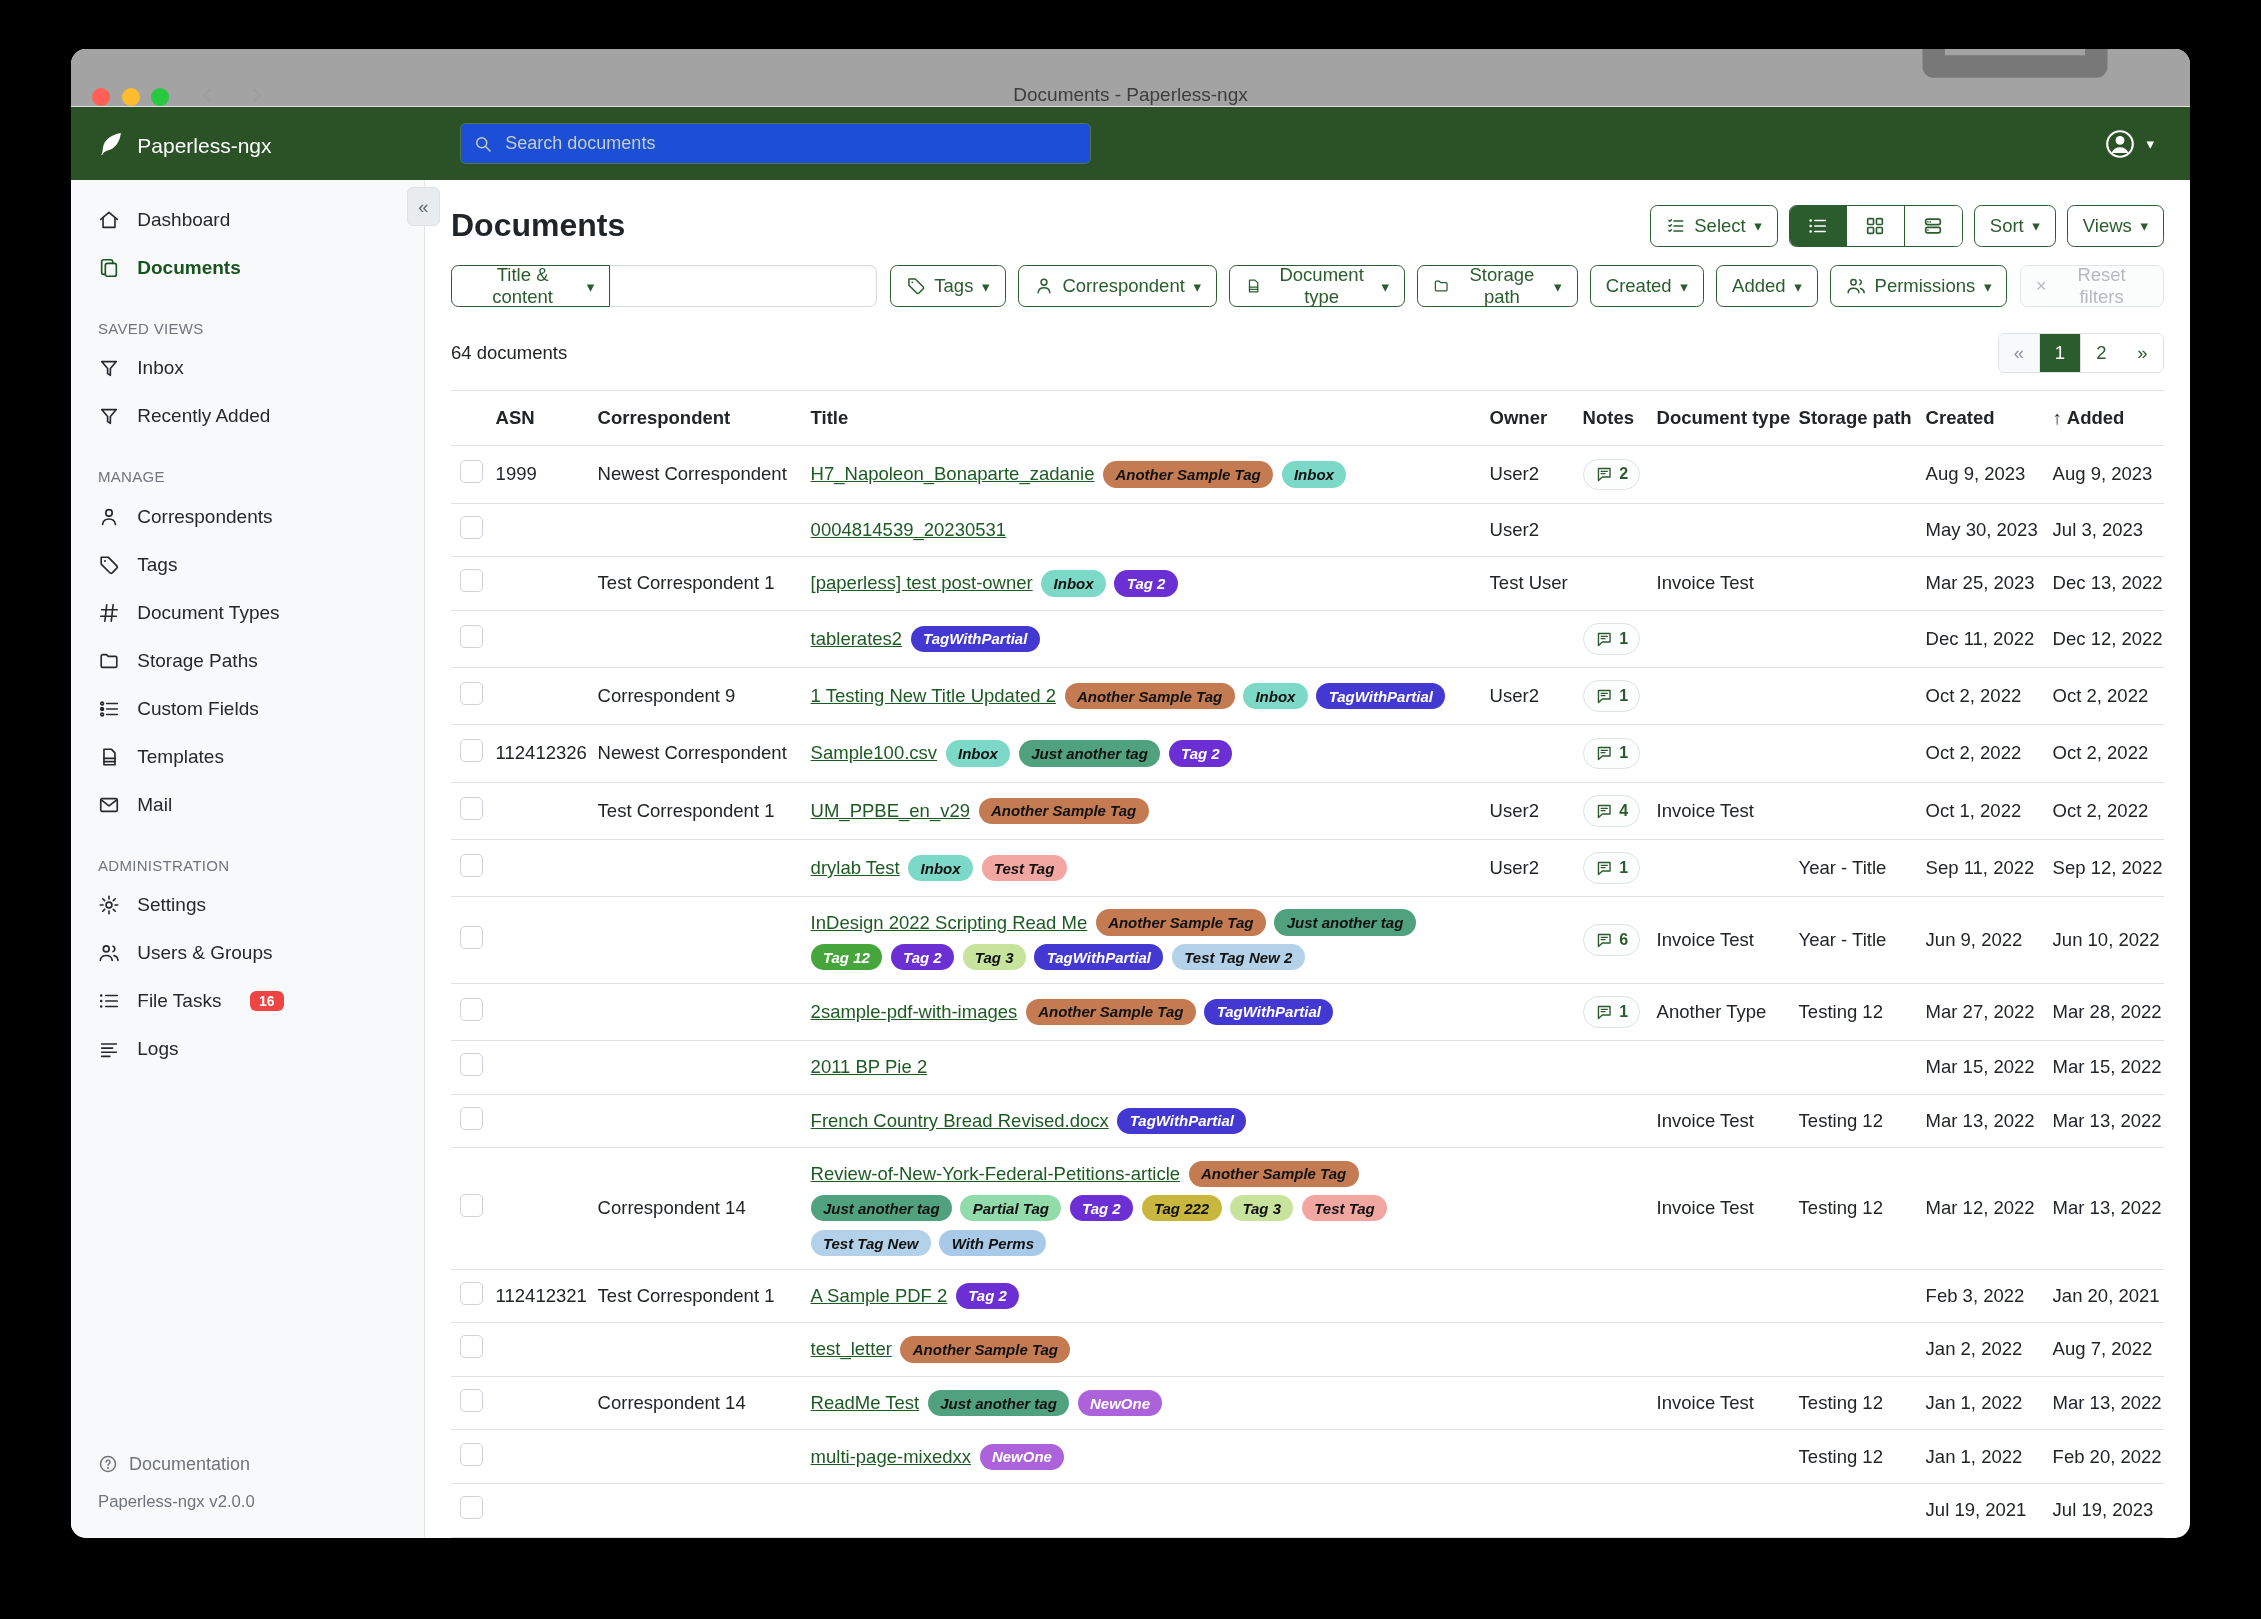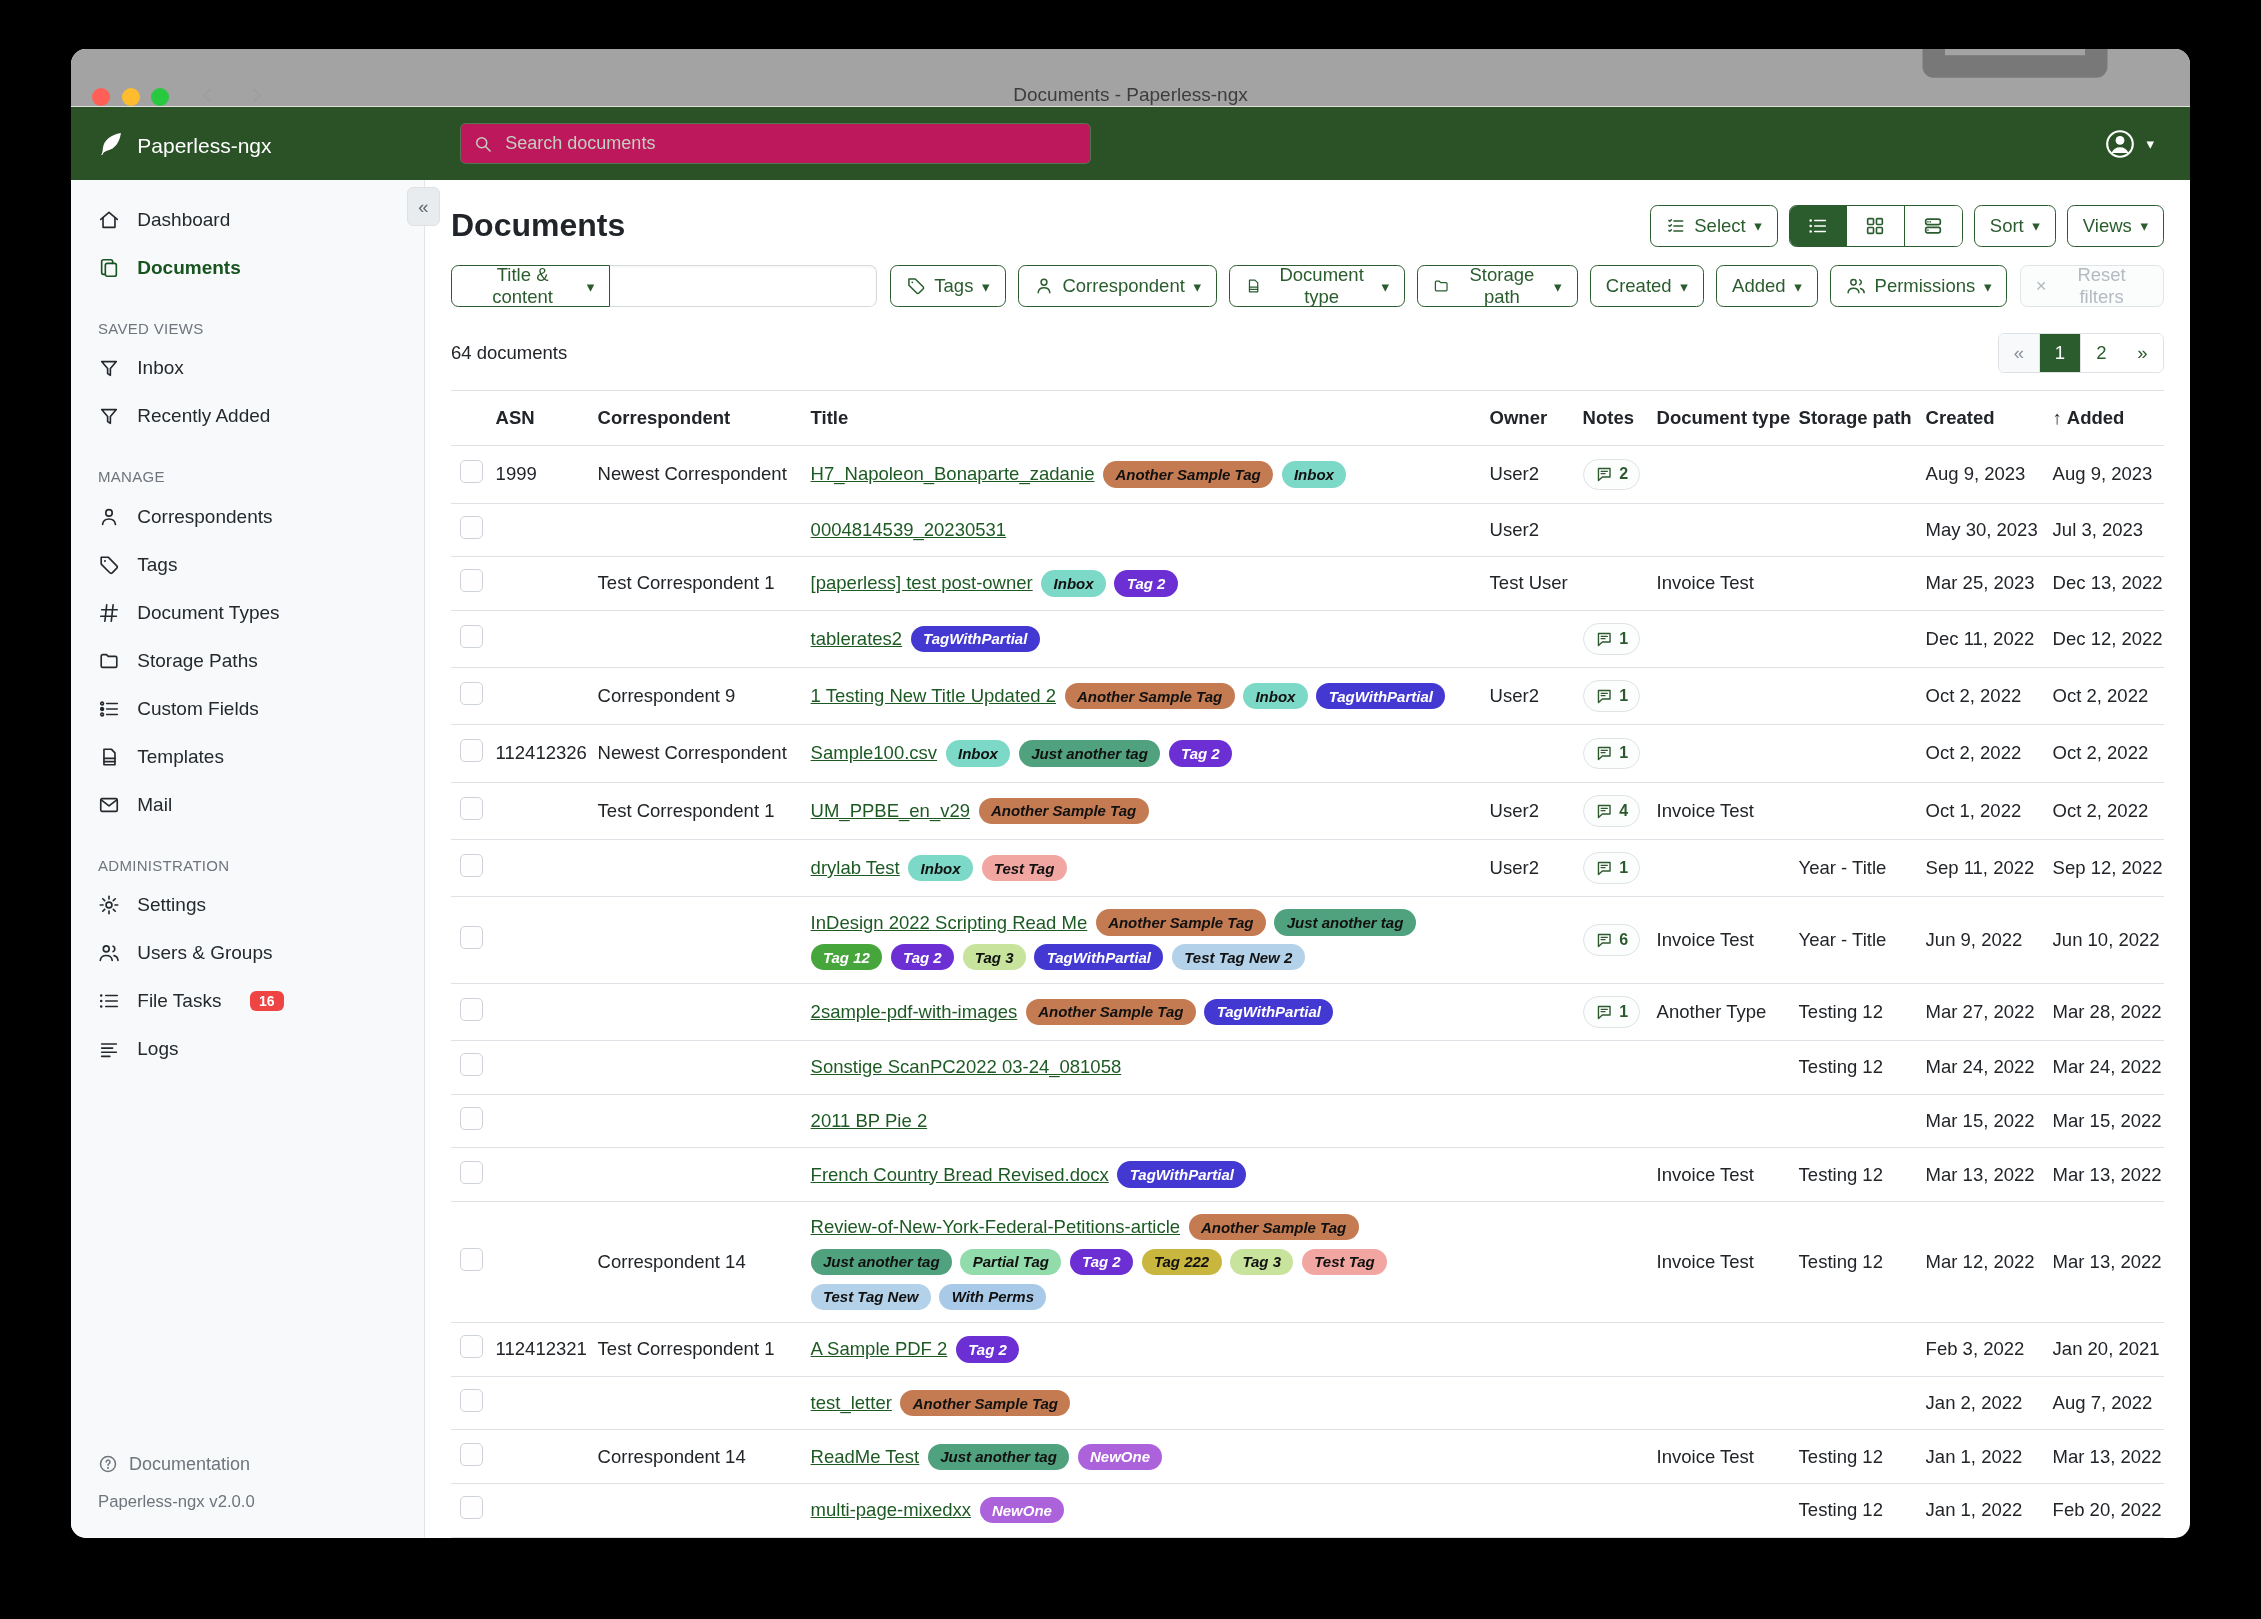--- a/index.html
+++ b/index.html
@@ -15,21 +15,21 @@
   .light.red{background:#ff5f57}.light.yellow{background:#febc2e}.light.green{background:#28c840}
   .tb-chev{display:flex;gap:28px;margin-left:28px;color:#9d9d9d;}
   .tb-chev .ic{width:21px;height:21px;}
   .tb-title{position:absolute;left:50%;transform:translateX(-50%);font-size:19px;color:#3d3d3d;}
   .tb-share{position:absolute;right:25px;color:#787878;}
   .tb-share .ic{width:27px;height:27px;}
   
   .navbar{height:73px;flex:0 0 auto;background:#2b5226;display:flex;align-items:center;position:relative;}
   .brand{display:flex;align-items:flex-end;gap:12.3px;padding-left:26px;color:#fff;font-size:21px;font-weight:500;}
   .brand .ic{width:28px;height:28px;}
-  .searchbox{position:absolute;left:389px;top:16px;width:631px;height:41px;background:#be185d;
+  .searchbox{position:absolute;left:389px;top:16px;width:631px;height:41px;background:#1d4ed8;
              border:0.6px solid #54754e;border-radius:5.6px;display:flex;align-items:center;gap:10px;
              padding:0 12.3px;color:#c3cfc0;box-sizing:border-box;}
   .searchbox .ic{width:20px;height:20px;flex:0 0 auto;}
   .searchbox input{flex:1;background:transparent;border:none;outline:none;color:#e9eee7;font-size:18px;
                    font-family:"Liberation Sans",sans-serif;}
   .searchbox input::placeholder{color:#c3cfc0;}
   .account{margin-left:auto;padding-right:36px;display:flex;align-items:center;gap:10px;color:#fff;}
   .account .ic{width:32px;height:32px;}
   .caret{font-size:15px;line-height:1;}
   
@@ -652,36 +652,20 @@
                 <td>Testing 12</td>
                 <td class="nowrap">Mar 27, 2022</td>
                 <td class="nowrap">Mar 28, 2022</td>
               </tr>
               <tr>
                 <td><span class="checkbox"></span></td>
                 <td class="nowrap"></td>
                 <td></td>
                 <td>
                   <div class="title-wrap">
-                    <a class="doc-title">Sonstige ScanPC2022 03-24_081058</a>
-                  </div>
-                </td>
-                <td class="nowrap"></td>
-                <td class="c-notes"></td>
-                <td></td>
-                <td>Testing 12</td>
-                <td class="nowrap">Mar 24, 2022</td>
-                <td class="nowrap">Mar 24, 2022</td>
-              </tr>
-              <tr>
-                <td><span class="checkbox"></span></td>
-                <td class="nowrap"></td>
-                <td></td>
-                <td>
-                  <div class="title-wrap">
                     <a class="doc-title">2011 BP Pie 2</a>
                   </div>
                 </td>
                 <td class="nowrap"></td>
                 <td class="c-notes"></td>
                 <td></td>
                 <td></td>
                 <td class="nowrap">Mar 15, 2022</td>
                 <td class="nowrap">Mar 15, 2022</td>
               </tr>

